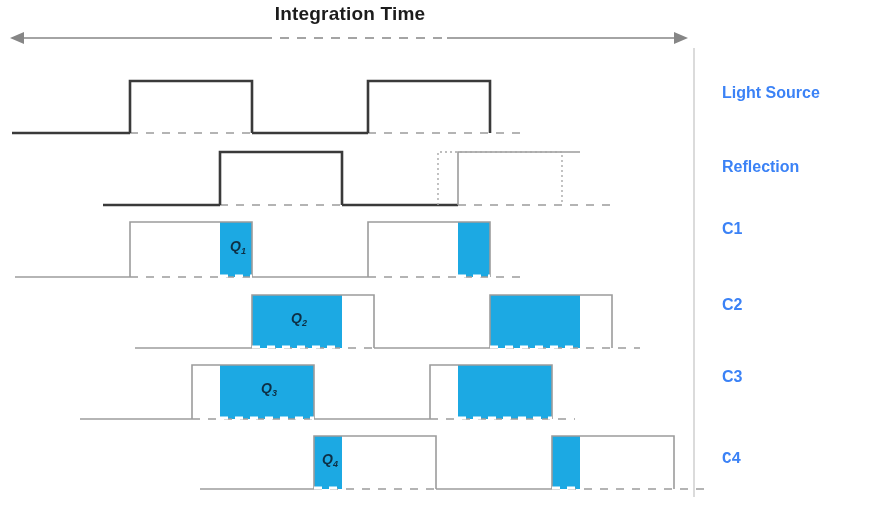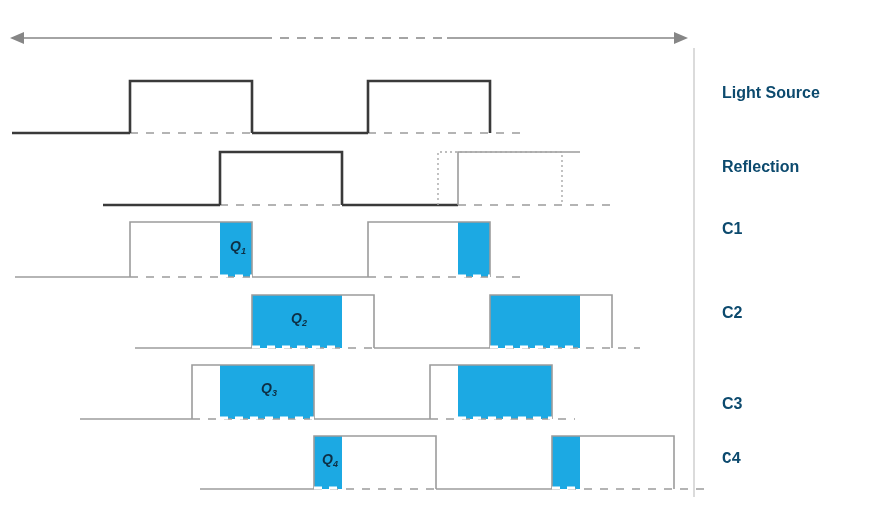--- a/index.html
+++ b/index.html
@@ -18,28 +18,29 @@
     font-weight:bold;
     color:#1c1c1c;
     letter-spacing:0.2px;
   }
   .wave-svg{position:absolute;left:0;top:0;}
   .row-label{
     position:absolute;
     left:722px;
     font-size:16px;
     font-weight:bold;
-    color:#0c4a6e;
+    color:#3b82f6;
     white-space:nowrap;
   }
 </style>
 </head>
 <body>
 
 <div class="stage">
+  <div class="diagram-title">Integration Time</div>
 
   <svg class="wave-svg" id="wave-svg" width="877" height="518" viewBox="0 0 877 518">
       <g stroke="#868686" stroke-width="1.6" fill="none">
         <line x1="22" y1="38" x2="263" y2="38"></line>
         <line x1="263" y1="38" x2="447" y2="38" stroke-dasharray="9,8"></line>
         <line x1="447" y1="38" x2="676" y2="38"></line>
         <polygon points="10,38 24,32 24,44" fill="#868686" stroke="none"></polygon>
         <polygon points="688,38 674,32 674,44" fill="#868686" stroke="none"></polygon>
       </g>
       <line x1="694" y1="48" x2="694" y2="497" stroke="#c8c8c8" stroke-width="1.3"></line>
@@ -111,17 +112,17 @@
         <line x1="314" y1="488" x2="342" y2="488" stroke="#ffffff" stroke-width="3" stroke-dasharray="8,7"></line>
         <text x="322" y="463.5" fill="#0e2f44" stroke="none" font-family="&quot;Liberation Sans&quot;, sans-serif" font-size="14" font-weight="bold" font-style="italic"><tspan>Q</tspan><tspan font-size="9" dy="3">4</tspan></text>
         <line x1="552" y1="488" x2="580" y2="488" stroke="#ffffff" stroke-width="3" stroke-dasharray="8,7"></line>
       </g>
     </svg>
 
   <div id="labels">
       <div class="row-label" style="top: 84px;">Light Source</div>
       <div class="row-label" style="top: 158px;">Reflection</div>
       <div class="row-label" style="top: 220px;">C1</div>
-      <div class="row-label" style="top: 304px;">C2</div>
-      <div class="row-label" style="top: 395px;">C3</div>
+      <div class="row-label" style="top: 296px;">C2</div>
+      <div class="row-label" style="top: 368px;">C3</div>
       <div class="row-label" style="top: 450px; font-family: Liberation Mono, monospace;">C4</div>
     </div>
 </div>
 
 </body></html>

